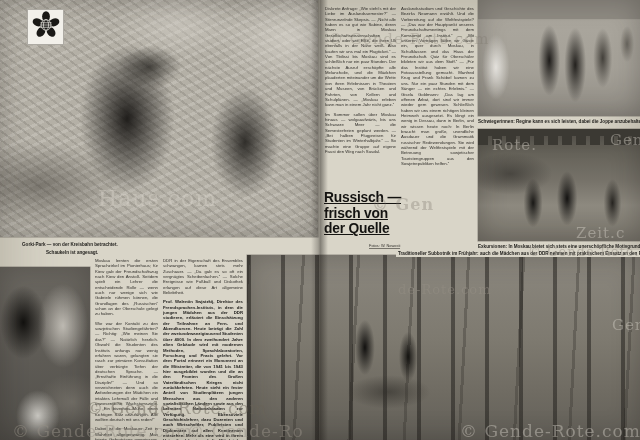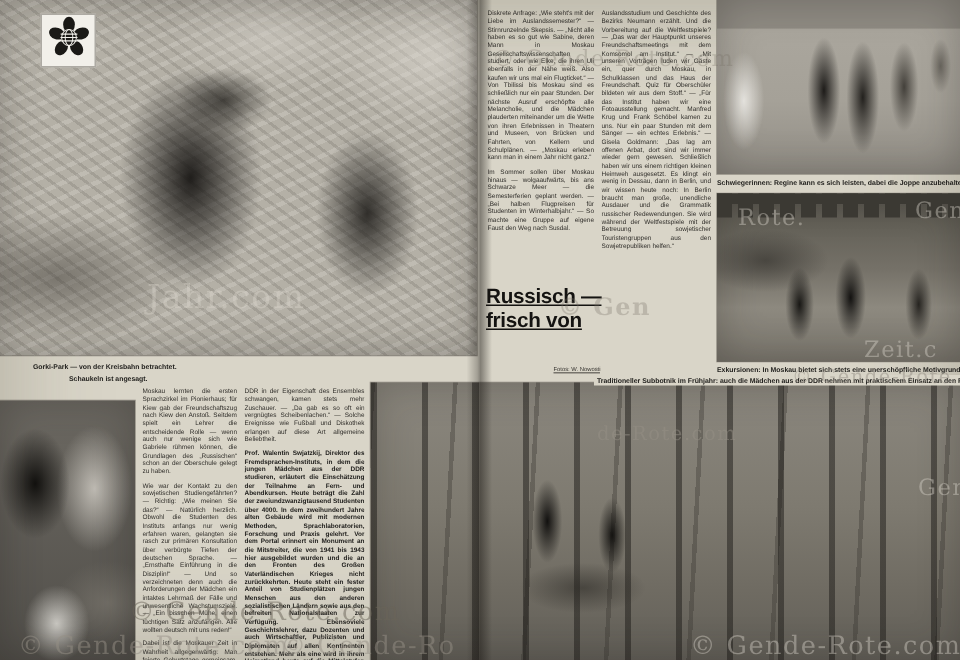--- a/index.html
+++ b/index.html
@@ -202,37 +202,38 @@
     <p>Im Sommer sollen über Moskau hinaus — wolgaaufwärts, bis ans Schwarze Meer — die Semesterferien geplant werden. — „Bei halben Flugpreisen für Studenten im Winterhalbjahr.“ — So machte eine Gruppe auf eigene Faust den Weg nach Susdal.</p>
   </div>
 
   <div class="col col-d">
     <p>Auslandsstudium und Geschichte des Bezirks Neumann erzählt. Und die Vorbereitung auf die Weltfestspiele? — „Das war der Hauptpunkt unseres Freundschaftsmeetings mit dem Komsomol am Institut.“ — „Mit unseren Vorträgen luden wir Gäste ein, quer durch Moskau, in Schulklassen und das Haus der Freundschaft. Quiz für Oberschüler bildeten wir aus dem Stoff.“ — „Für das Institut haben wir eine Fotoausstellung gemacht. Manfred Krug und Frank Schöbel kamen zu uns. Nur ein paar Stunden mit dem Sänger — ein echtes Erlebnis.“ — Gisela Goldmann: „Das lag am offenen Arbat, dort sind wir immer wieder gern gewesen. Schließlich haben wir uns einem richtigen kleinen Heimweh ausgesetzt. Es klingt ein wenig in Dessau, dann in Berlin, und wir wissen heute noch: In Berlin braucht man große, unendliche Ausdauer und die Grammatik russischer Redewendungen. Sie wird während der Weltfestspiele mit der Betreuung sowjetischer Touristengruppen aus den Sowjetrepubliken helfen.“</p>
   </div>
 
   <div class="headline">
     <span>Russisch —</span>
     <span>frisch von</span>
+    <span>der Quelle</span>
   </div>
 
   <div class="credit">Fotos: W. Nowosti</div>
 
   <div class="photo photo-street"></div>
   <div class="cap" style="left:478px;top:119px;">Schwiegerinnen: Regine kann es sich leisten, dabei die Joppe anzubehalten.</div>
 
   <div class="photo photo-kremlin">
     <div class="kremlin-wall"></div>
   </div>
   <div class="cap" style="left:478px;top:244px;">Exkursionen: In Moskau bietet sich stets eine unerschöpfliche Motivgrundlage.</div>
 
   <div class="cap" style="left:396px;top:250px;background:#d9d5c8;padding:1px 2px;">Traditioneller Subbotnik im Frühjahr: auch die Mädchen aus der DDR nehmen mit praktischem Einsatz an den Frühjahrsarbeiten teil.</div>
 
   <div class="fold"></div>
 
-  <div class="wm wm-light" style="left:98px;top:186px;font-size:22px;">Jahr.com</div>
+  <div class="wm wm-light" style="left:98px;top:186px;font-size:22px;">Haus.com</div>
   <div class="wm wm-faint" style="left:328px;top:30px;font-size:15px;">© Gende-Rote.com</div>
   <div class="wm wm-faint" style="left:372px;top:195px;font-size:16px;font-weight:bold;">© Gen</div>
   <div class="wm wm-light" style="left:492px;top:136px;font-size:15px;">Rote.</div>
   <div class="wm wm-light" style="left:610px;top:131px;font-size:15px;">Gen</div>
   <div class="wm wm-light" style="left:576px;top:224px;font-size:15px;">Zeit.c</div>
   <div class="wm wm-light" style="left:612px;top:316px;font-size:15px;">Gen</div>
   <div class="wm wm-mid" style="left:398px;top:246px;font-size:13px;margin-top:36px;">de-Rote.com</div>
   <div class="wm wm-mid" style="left:528px;top:244px;font-size:13px;">© Gende-Rote.c</div>
   <div class="wm wm-dark" style="left:86px;top:398px;font-size:17px;">© Gende-Rote.com</div>
   <div class="wm wm-mid" style="left:12px;top:421px;font-size:17px;">© Gende-Rote.com</div>

